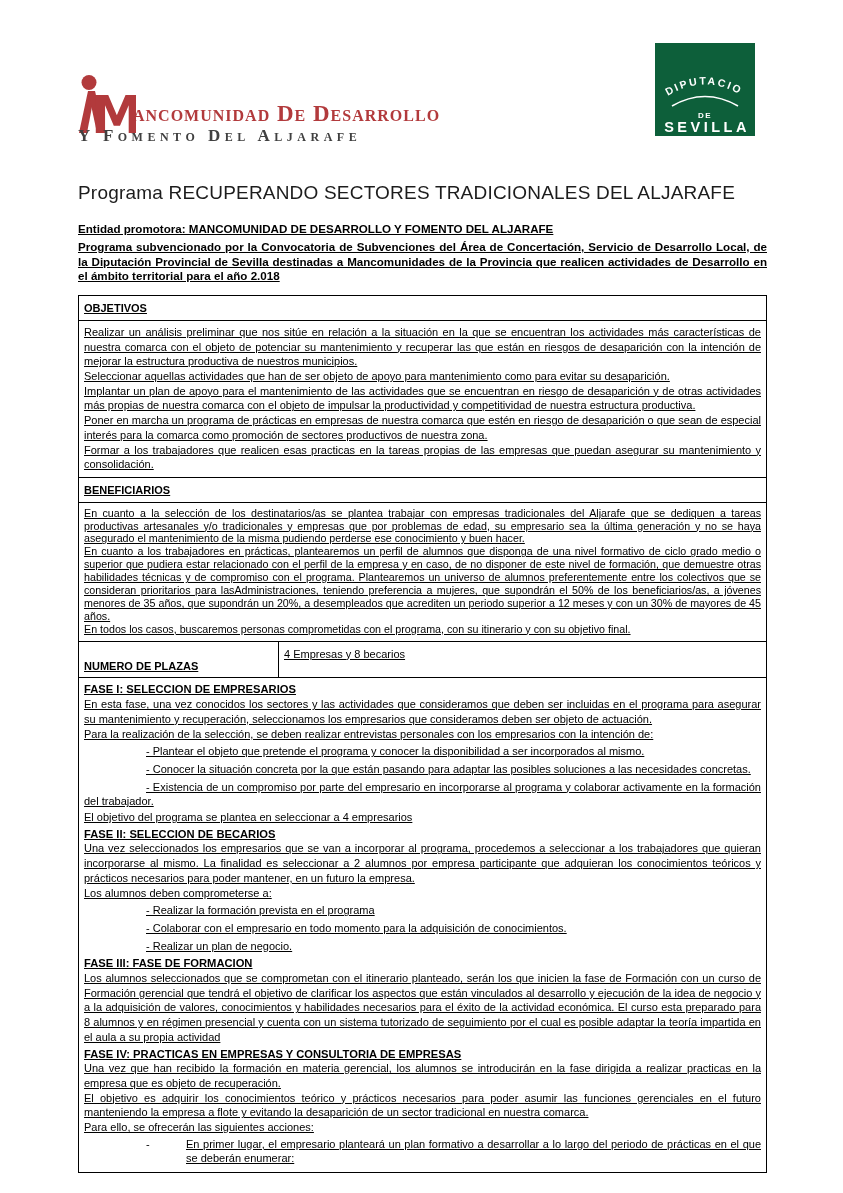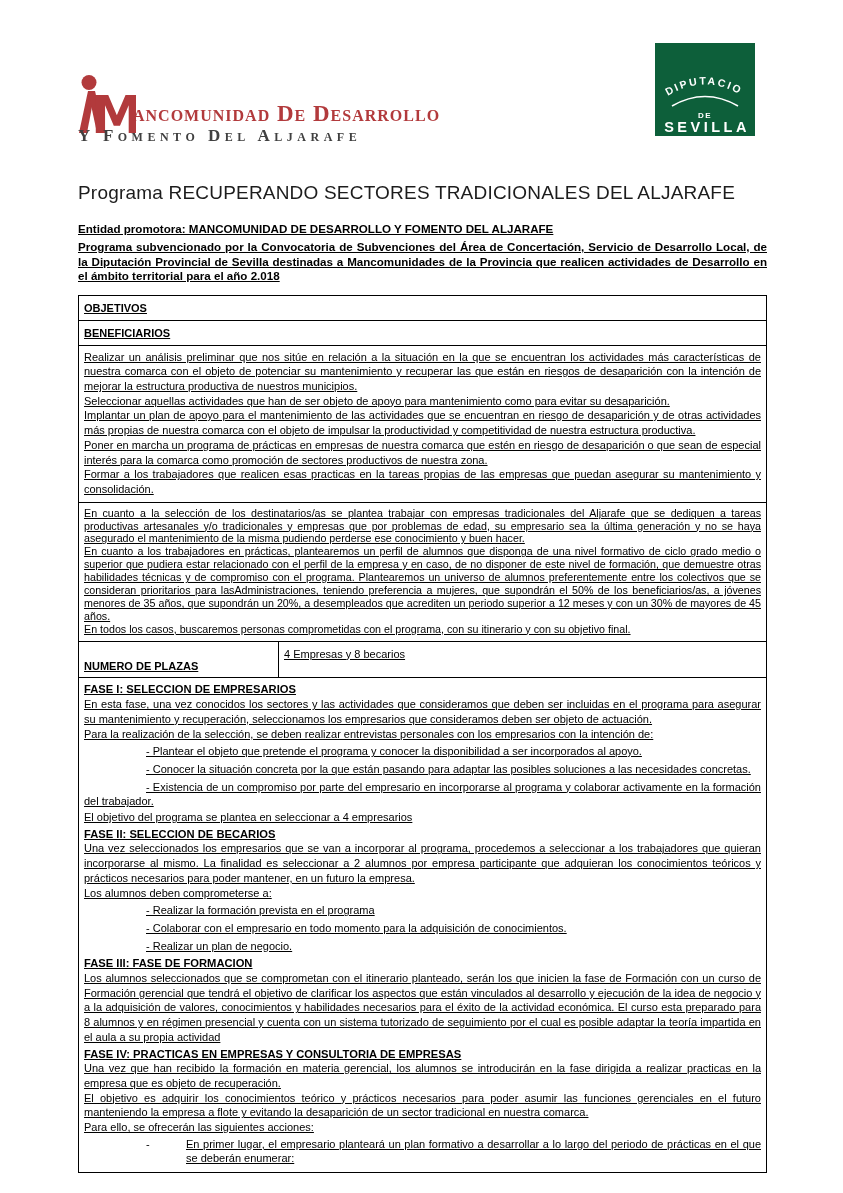--- a/index.html
+++ b/index.html
@@ -92,31 +92,31 @@
     <p class="entity">Entidad promotora: MANCOMUNIDAD DE DESARROLLO Y FOMENTO DEL ALJARAFE</p>
     <p class="funding">Programa subvencionado por la Convocatoria de Subvenciones del Área de Concertación, Servicio de Desarrollo Local, de la Diputación Provincial de Sevilla destinadas a Mancomunidades de la Provincia que realicen actividades de Desarrollo en el ámbito territorial para el año 2.018</p>
   </div>
 
   <table class="prog">
     <tbody>
         <tr>
       <th class="sec" colspan="2">OBJETIVOS</th>
     </tr>
     <tr>
-      <th class="sec" colspan="2">BENEFICIARIOS</th>
-    </tr>
-
-    <tr>
       <td class="content" colspan="2">
         <p>Realizar un análisis preliminar que nos sitúe en relación a la situación en la que se encuentran los actividades más características de nuestra comarca con el objeto de potenciar su mantenimiento y recuperar las que están en riesgos de desaparición con la intención de mejorar la estructura productiva de nuestros municipios.</p>
         <p>Seleccionar aquellas actividades que han de ser objeto de apoyo para mantenimiento como para evitar su desaparición.</p>
         <p>Implantar un plan de apoyo para el mantenimiento de las actividades que se encuentran en riesgo de desaparición y de otras actividades más propias de nuestra comarca con el objeto de impulsar la productividad y competitividad de nuestra estructura productiva.</p>
         <p>Poner en marcha un programa de prácticas en empresas de nuestra comarca que estén en riesgo de desaparición o que sean de especial interés para la comarca como promoción de sectores productivos de nuestra zona.</p>
         <p>Formar a los trabajadores que realicen esas practicas en la tareas propias de las empresas que puedan asegurar su mantenimiento y consolidación.</p>
       </td>
+    </tr>
+
+    <tr>
+      <th class="sec" colspan="2">BENEFICIARIOS</th>
     </tr>
     <tr>
       <td class="content benef" colspan="2">
         <p>En cuanto a la selección de los destinatarios/as se plantea trabajar con empresas tradicionales del Aljarafe que se dediquen a tareas productivas artesanales y/o tradicionales y empresas que por problemas de edad, su empresario sea la última generación y no se haya asegurado el mantenimiento de la misma pudiendo perderse ese conocimiento y buen hacer.</p>
         <p>En cuanto a los trabajadores en prácticas, plantearemos un perfil de alumnos que disponga de una nivel formativo de ciclo grado medio o superior que pudiera estar relacionado con el perfil de la empresa y en caso, de no disponer de este nivel de formación, que demuestre otras habilidades técnicas y de compromiso con el programa. Plantearemos un universo de alumnos preferentemente entre los colectivos que se consideran prioritarios para lasAdministraciones, teniendo preferencia a mujeres, que supondrán el 50% de los beneficiarios/as, a jóvenes menores de 35 años, que supondrán un 20%, a desempleados que acrediten un periodo superior a 12 meses y con un 30% de mayores de 45 años.</p>
         <p>En todos los casos, buscaremos personas comprometidas con el programa, con su itinerario y con su objetivo final.</p>
       </td>
     </tr>
 
     <tr>
@@ -124,21 +124,21 @@
       <td class="plazas-value">4 Empresas y 8 becarios</td>
     </tr>
 
 
     <tr>
       <td class="fases" colspan="2">
 
         <p class="fase-title">FASE I: SELECCION DE EMPRESARIOS</p>
         <p>En esta fase, una vez conocidos los sectores y las actividades que consideramos que deben ser incluidas en el programa para asegurar su mantenimiento y recuperación, seleccionamos los empresarios que consideramos deben ser objeto de actuación.</p>
         <p>Para la realización de la selección, se deben realizar entrevistas personales con los empresarios con la intención de:</p>
-        <p class="bullet">- Plantear el objeto que pretende el programa y conocer la disponibilidad a ser incorporados al apoyo.</p>
+        <p class="bullet">- Plantear el objeto que pretende el programa y conocer la disponibilidad a ser incorporados al mismo.</p>
         <p class="bullet">- Conocer la situación concreta por la que están pasando para adaptar las posibles soluciones a las necesidades concretas.</p>
         <p class="bullet">- Existencia de un compromiso por parte del empresario en incorporarse al programa y colaborar activamente en la formación del trabajador.</p>
         <p>El objetivo del programa se plantea en seleccionar a 4 empresarios</p>
 
         <p class="fase-title">FASE II: SELECCION DE BECARIOS</p>
         <p>Una vez seleccionados los empresarios que se van a incorporar al programa, procedemos a seleccionar a los trabajadores que quieran incorporarse al mismo. La finalidad es seleccionar a 2 alumnos por empresa participante que adquieran los conocimientos teóricos y prácticos necesarios para poder mantener, en un futuro la empresa.</p>
         <p>Los alumnos deben comprometerse a:</p>
         <p class="bullet">- Realizar la formación prevista en el programa</p>
         <p class="bullet">- Colaborar con el empresario en todo momento para la adquisición de conocimientos.</p>
         <p class="bullet">- Realizar un plan de negocio.</p>

